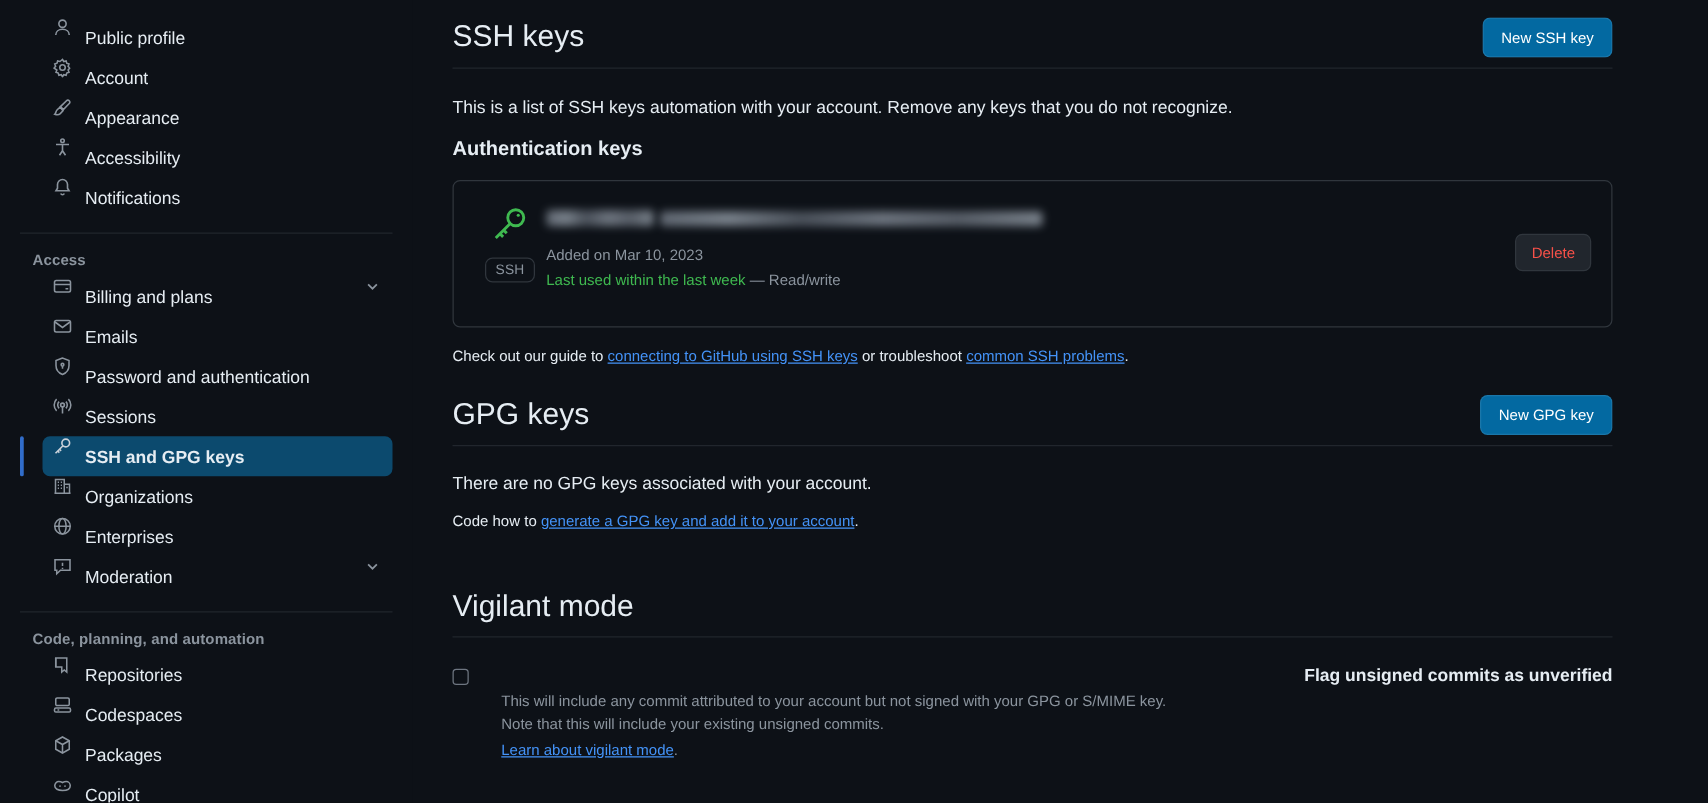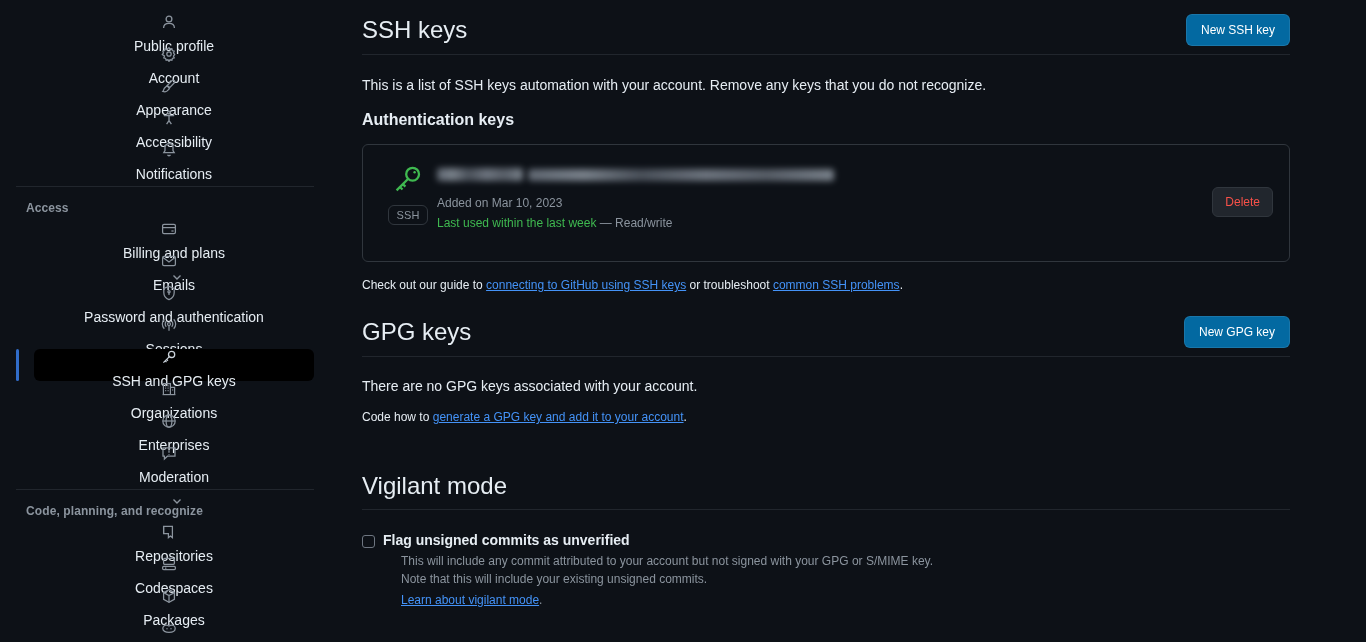--- a/index.html
+++ b/index.html
@@ -28,31 +28,30 @@
     padding-top: 14px;
     position: relative;
     background: #0d1117;
   }
 
   .nav-group { padding: 0 16px; }
 
   .nav-item {
     position: relative;
     display: flex;
-    align-items: center;
+    align-items: flex-start;
     height: 32px;
     margin: 0 0 0 18px;
     padding: 0 8px 0 8px;
     border-radius: 6px;
     color: #e6edf3;
     font-size: 14px;
     line-height: 32px;
     cursor: pointer;
     white-space: nowrap;
-    flex-direction: column;
   }
   .nav-item .ico {
     width: 16px;
     height: 16px;
     flex: 0 0 16px;
     margin-right: 10px;
     display: inline-flex;
     align-items: center;
     justify-content: center;
     color: #8b949e;
@@ -61,22 +60,22 @@
   .nav-item .lbl { flex: 1 1 auto; }
   .nav-item .chev {
     width: 16px; height: 16px;
     flex: 0 0 16px;
     display: inline-flex; align-items: center; justify-content: center;
     color: #8b949e;
     margin-left: 6px;
   }
 
   .nav-item.selected {
-    background: #000000;
-    font-weight: 400;
+    background: #0c4a6e;
+    font-weight: 700;
   }
   .nav-item.selected .ico { color: #c9d1d9; }
   .nav-item.selected::before {
     content: "";
     position: absolute;
     left: -18px;
     top: 0;
     bottom: 0;
     width: 3px;
     border-radius: 6px;
@@ -262,20 +261,21 @@
     border-radius: 3px;
     background: #0d1117;
     cursor: pointer;
   }
   .vig-body { flex: 1 1 auto; }
   .vig-title {
     font-size: 14px;
     font-weight: 600;
     color: #e6edf3;
     line-height: 16px;
+    text-align: right;
   }
   .vig-desc {
     font-size: 12px;
     color: #8b949e;
     line-height: 18px;
     margin-top: 4px;
     padding-left: 18px;
   }
   .vig-desc .ln { display: block; }
   .vig-link-line { margin-top: 3px; }
@@ -435,21 +435,21 @@
         <span class="lbl">Moderation</span>
         <span class="chev">
           <svg width="14" height="14" viewBox="0 0 16 16" fill="none" stroke="currentColor" stroke-width="1.6">
               <path d="M4 6.2l4 4 4-4"></path>
             </svg>
         </span>
       </div>
     </div>
 
     <div class="nav-divider"></div>
-    <div class="nav-section-title">Code, planning, and recognize</div>
+    <div class="nav-section-title">Code, planning, and automation</div>
 
     <div class="nav-group">
       <div class="nav-item">
         <span class="ico">
           <svg width="16" height="16" viewBox="0 0 16 16" fill="none" stroke="currentColor" stroke-width="1.25">
             <path d="M2.6 2.4h8.8v11.2l-2-1.6-2 1.6V9.6H2.6z"></path>
               <path d="M2.6 9.6V2.4"></path>
           </svg>
         </span>
         <span class="lbl">Repositories</span>

